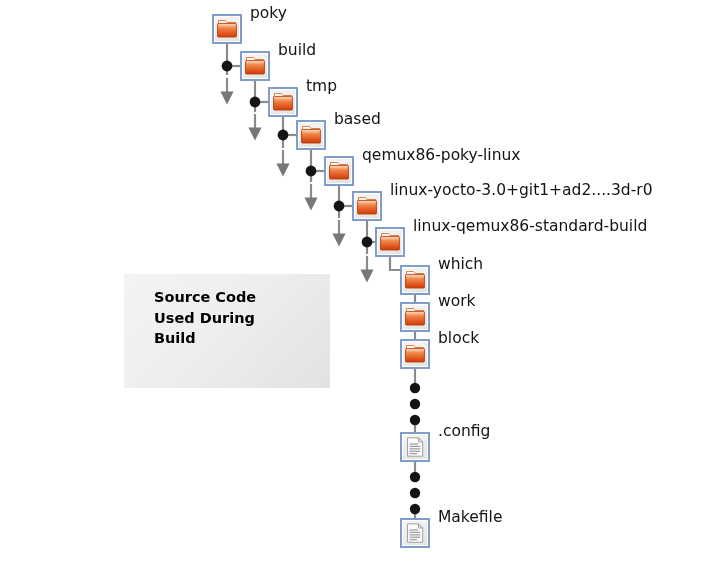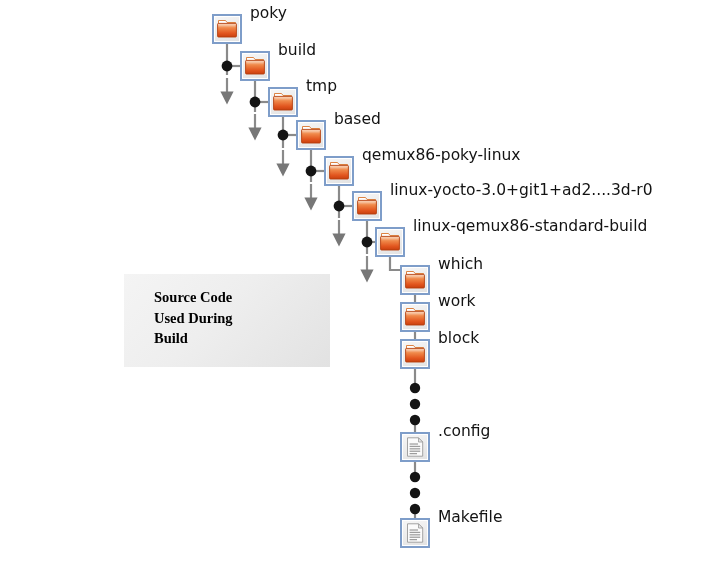--- a/index.html
+++ b/index.html
@@ -320,20 +320,20 @@
           <rect x="6.6" y="10.8" width="10.6" height="1.25"></rect>
           <rect x="6.6" y="13.2" width="10.6" height="1.25"></rect>
           <rect x="6.6" y="15.6" width="10.6" height="1.25"></rect>
           <rect x="6.6" y="18.0" width="7.4" height="1.25"></rect>
         </g>
       </svg>
     </div>
     <div class="node-label">Makefile</div>
   </div>
 
-  <div class="callout" style="left:124px;top:272px;width:206px;height:93px;font-family:Liberation Serif, serif;">
+  <div class="callout" style="left:124px;top:272px;width:206px;height:114px;">
     <div class="callout-text">Source Code
 Used During
 Build</div>
   </div>
 
 
 </div>
 
 </body></html>

